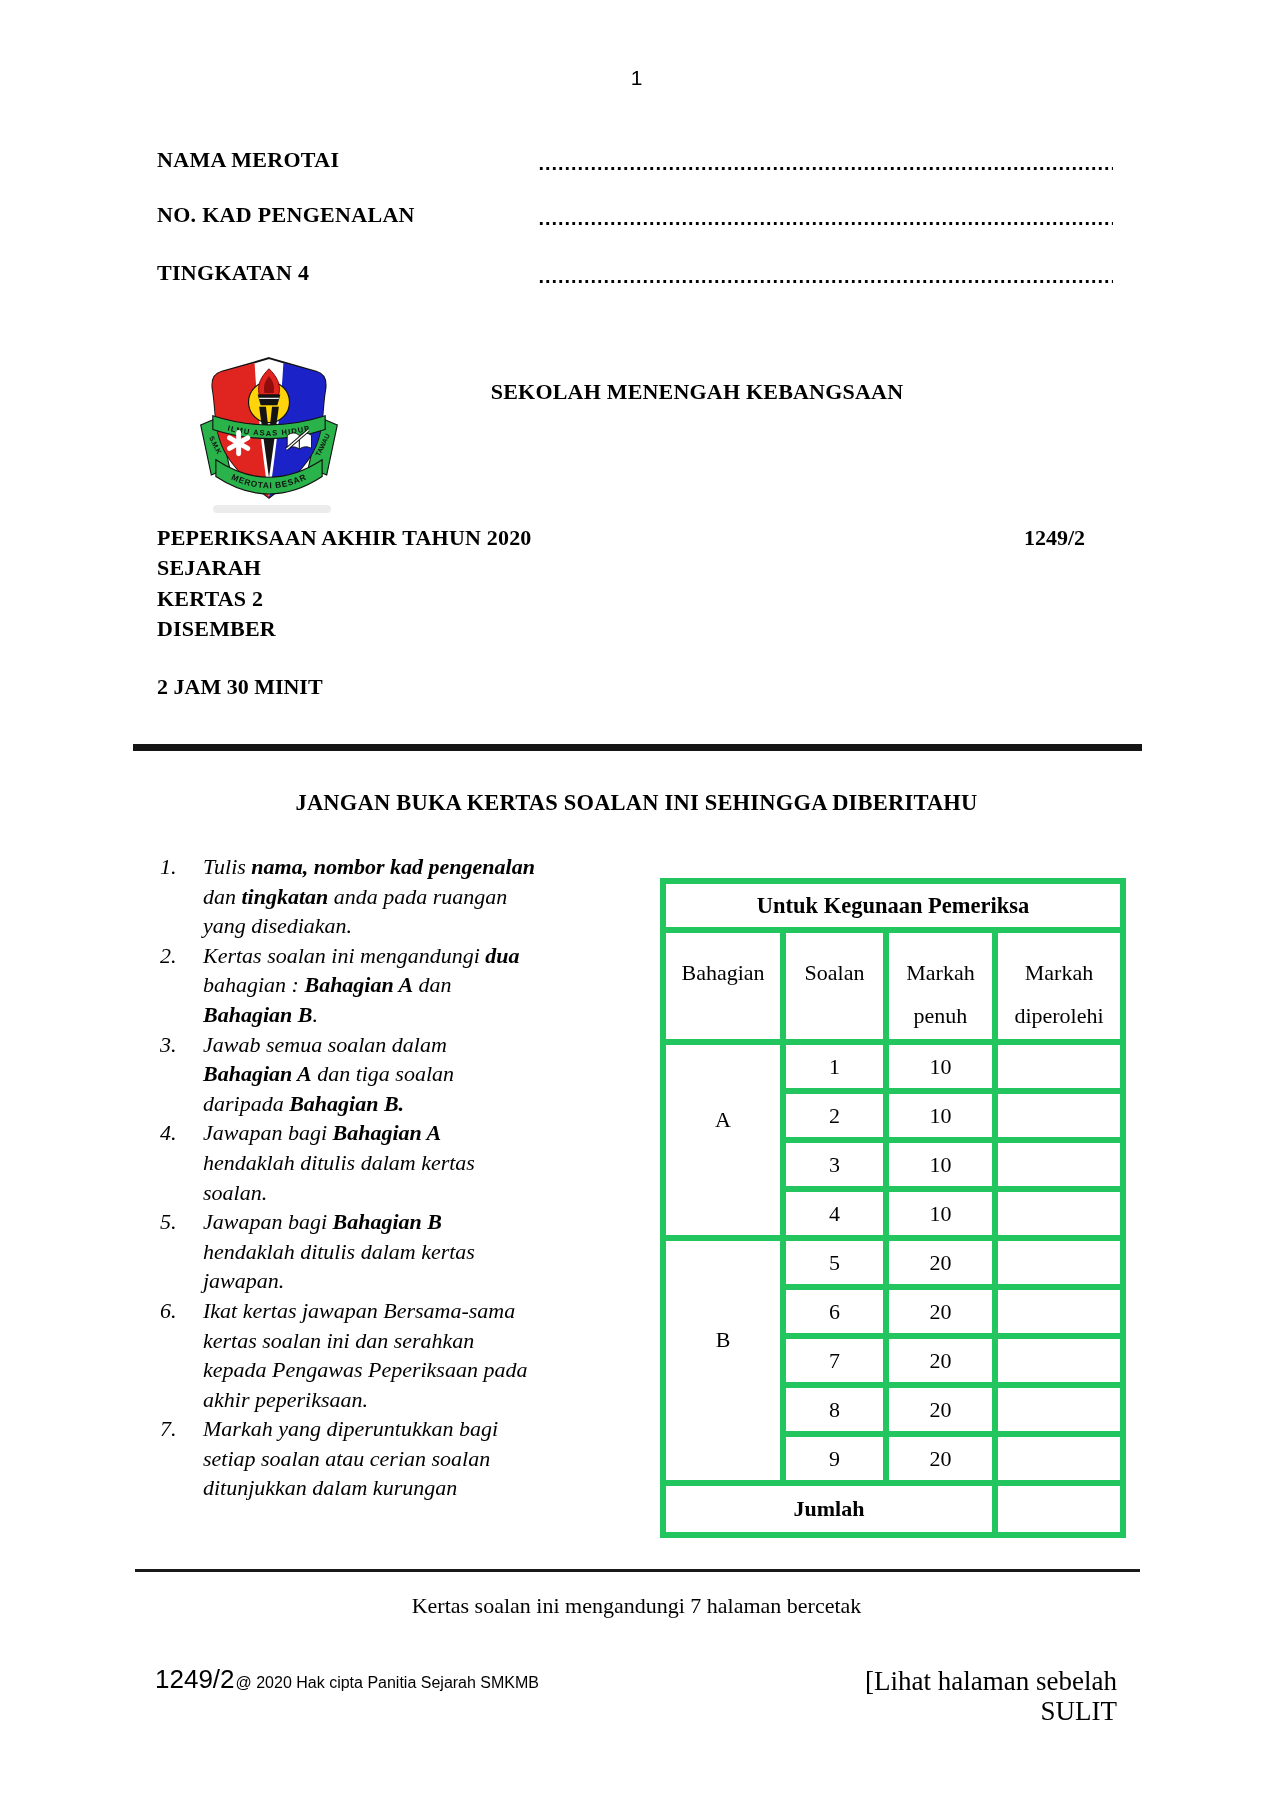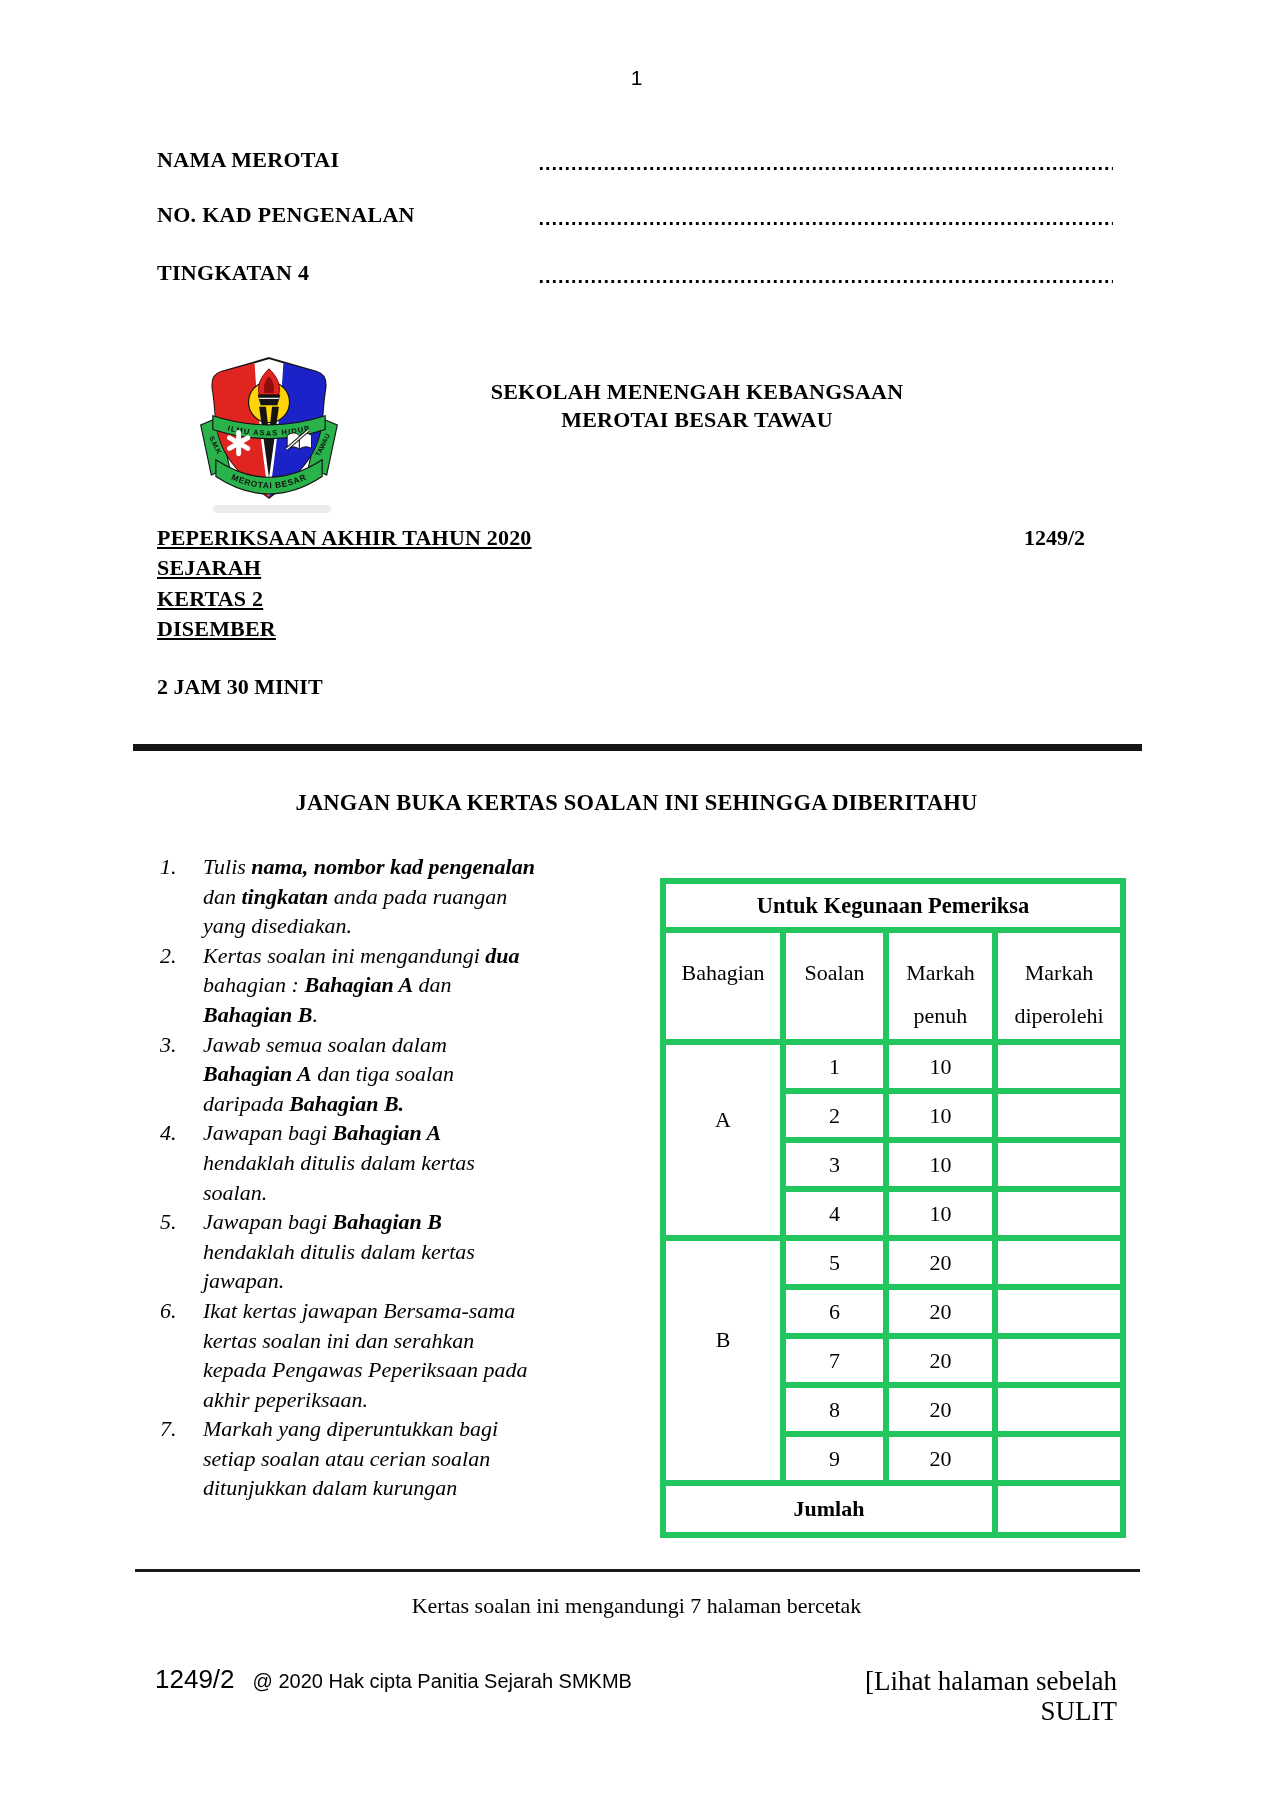--- a/index.html
+++ b/index.html
@@ -20,21 +20,21 @@
     background-image:radial-gradient(circle 1.8px at center,#000 97%,rgba(0,0,0,0) 100%);
     background-size:6.5px 5px;background-repeat:repeat-x;background-position:left bottom;}
 
   
   .school-block{top:378px;left:437px;width:520px;text-align:center;
     font-weight:bold;font-size:22px;line-height:28px;letter-spacing:.2px;}
   .logo-box{top:349px;left:193px;width:152px;height:170px;}
   .logo-shadow{top:505px;left:213px;width:118px;height:8px;background:#dcdcdc;opacity:.55;border-radius:4px;}
 
   
-  .exam-block{top:523px;left:157px;font-weight:bold;font-size:22px;line-height:30.4px;letter-spacing:.2px;text-decoration:underline;}
+  .exam-block{top:523px;left:157px;font-weight:bold;font-size:22px;line-height:30.4px;letter-spacing:.2px;}
   .paper-code{top:523px;left:0;width:1085px;text-align:right;font-weight:bold;font-size:22px;line-height:30.4px;}
   .duration{top:674px;left:157px;font-weight:bold;font-size:22px;}
 
   .thick-rule{top:744px;left:133px;width:1009px;height:7px;background:#151515;}
 
   .warning{top:790px;left:0;width:1273px;text-align:center;font-weight:bold;font-size:22.5px;letter-spacing:.2px;}
 
   
   .instructions{top:852px;left:160px;width:440px;font-style:italic;font-size:22px;line-height:29.6px;}
   .instruction-item{display:flex;}
@@ -53,21 +53,21 @@
   td.sec{vertical-align:middle;}
   td.sec span{position:relative;top:-21px;}
   td.tot{height:46px;font-weight:bold;vertical-align:middle;}
 
   
   .foot-rule{top:1569px;left:135px;width:1005px;height:3px;background:#1a1a1a;}
   .page-note{top:1593px;left:0;width:1273px;text-align:center;font-size:22px;}
   .foot-left{top:1664px;left:155px;display:flex;align-items:baseline;
     font-family:"Liberation Sans","DejaVu Sans",sans-serif;}
   .foot-code{font-size:26px;}
-  .foot-copy{font-size:20px;margin-left:18px;}
+  .foot-copy{font-size:16px;margin-left:1px;}
   .foot-right{top:1666px;left:0;width:1117px;text-align:right;font-size:27px;line-height:30px;}
 </style>
 </head>
 <body>
 
 <div class="page">
 
   <div class="abs page-num">1</div>
 
   <div class="abs field-row" style="top:147px">
@@ -125,21 +125,20 @@
         <textPath href="#ribbonPath" startOffset="50%" text-anchor="middle">MEROTAI BESAR</textPath>
       </text>
       <text x="30" y="130" font-size="9" font-weight="bold" fill="#111" text-anchor="middle" transform="rotate(64 30,126)" font-family="Liberation Sans, sans-serif">S.M.K</text>
       <text x="170" y="130" font-size="9" font-weight="bold" fill="#111" text-anchor="middle" transform="rotate(-64 170,126)" font-family="Liberation Sans, sans-serif">TAWAU</text>
     </svg>
   </div>
   <div class="abs logo-shadow"></div>
 
   <div class="abs school-block">
     <div>SEKOLAH MENENGAH KEBANGSAAN</div>
-    <div>MEROTAI BESAR TAWAU</div>
   </div>
 
   <div class="abs exam-block">
     <div>PEPERIKSAAN AKHIR TAHUN 2020</div>
     <div>SEJARAH</div>
     <div>KERTAS 2</div>
     <div>DISEMBER</div>
   </div>
   <div class="abs paper-code">1249/2</div>
   <div class="abs duration">2 JAM 30 MINIT</div>

